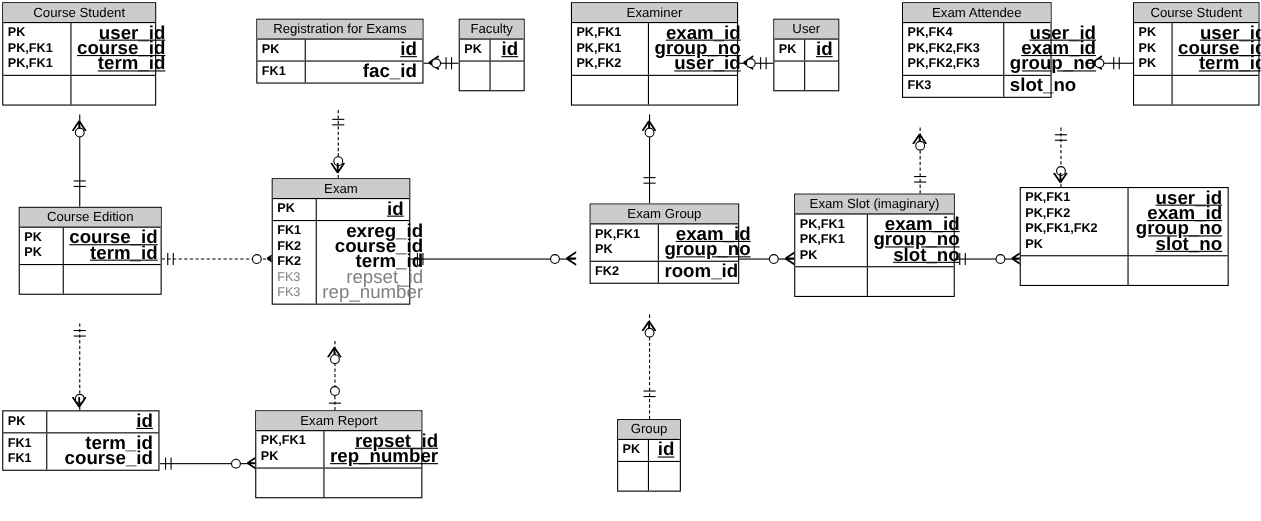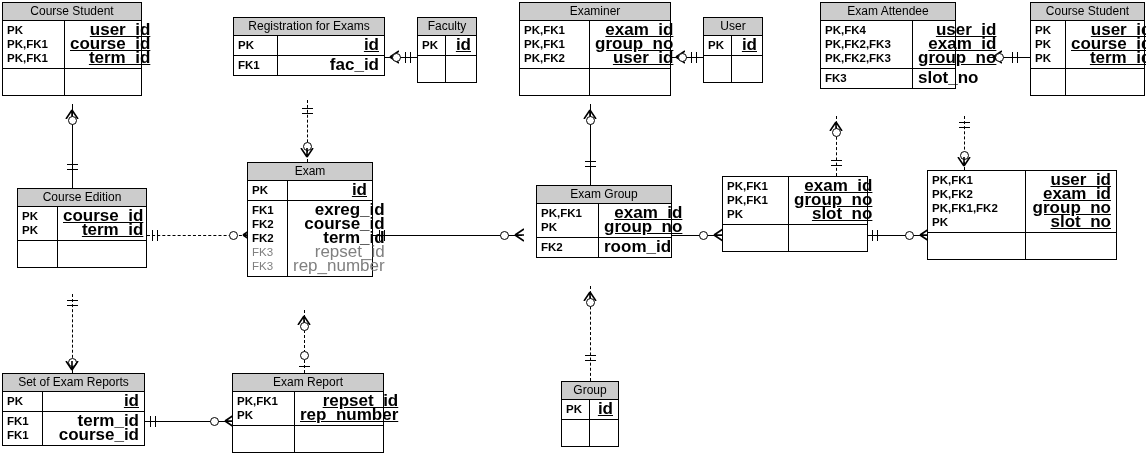--- a/index.html
+++ b/index.html
@@ -276,20 +276,21 @@
       <div class="ent-section">
         <div class="col-key" style="width: 62px;">
           <div>FK2</div>
         </div>
         <div class="col-attr">
           <div><span>room_id</span></div>
         </div>
       </div>
     </div>
     <div class="entity" style="left: 722px; top: 176px; width: 146px;">
+      <div class="ent-title">Exam Slot (imaginary)</div>
       <div class="ent-section">
         <div class="col-key" style="width: 66px;">
           <div>PK,FK1</div>
           <div>PK,FK1</div>
           <div>PK</div>
         </div>
         <div class="col-attr">
           <div><span class="pkrow">exam_id</span></div>
           <div><span class="pkrow">group_no</span></div>
           <div><span class="pkrow">slot_no</span></div>
@@ -314,21 +315,20 @@
           <div><span class="pkrow">group_no</span></div>
           <div><span class="pkrow">slot_no</span></div>
         </div>
       </div>
       <div class="ent-section blankrow" style="height: 26px;">
         <div class="col-key" style="width: 98px;"></div>
         <div class="col-attr"></div>
       </div>
     </div>
     <div class="entity" style="left: 2px; top: 373px; width: 143px;">
-      <div class="ent-title">Set of Exam Reports</div>
       <div class="ent-section">
         <div class="col-key" style="width: 40px;">
           <div>PK</div>
         </div>
         <div class="col-attr">
           <div><span class="pkrow">id</span></div>
         </div>
       </div>
       <div class="ent-section">
         <div class="col-key" style="width: 40px;">

